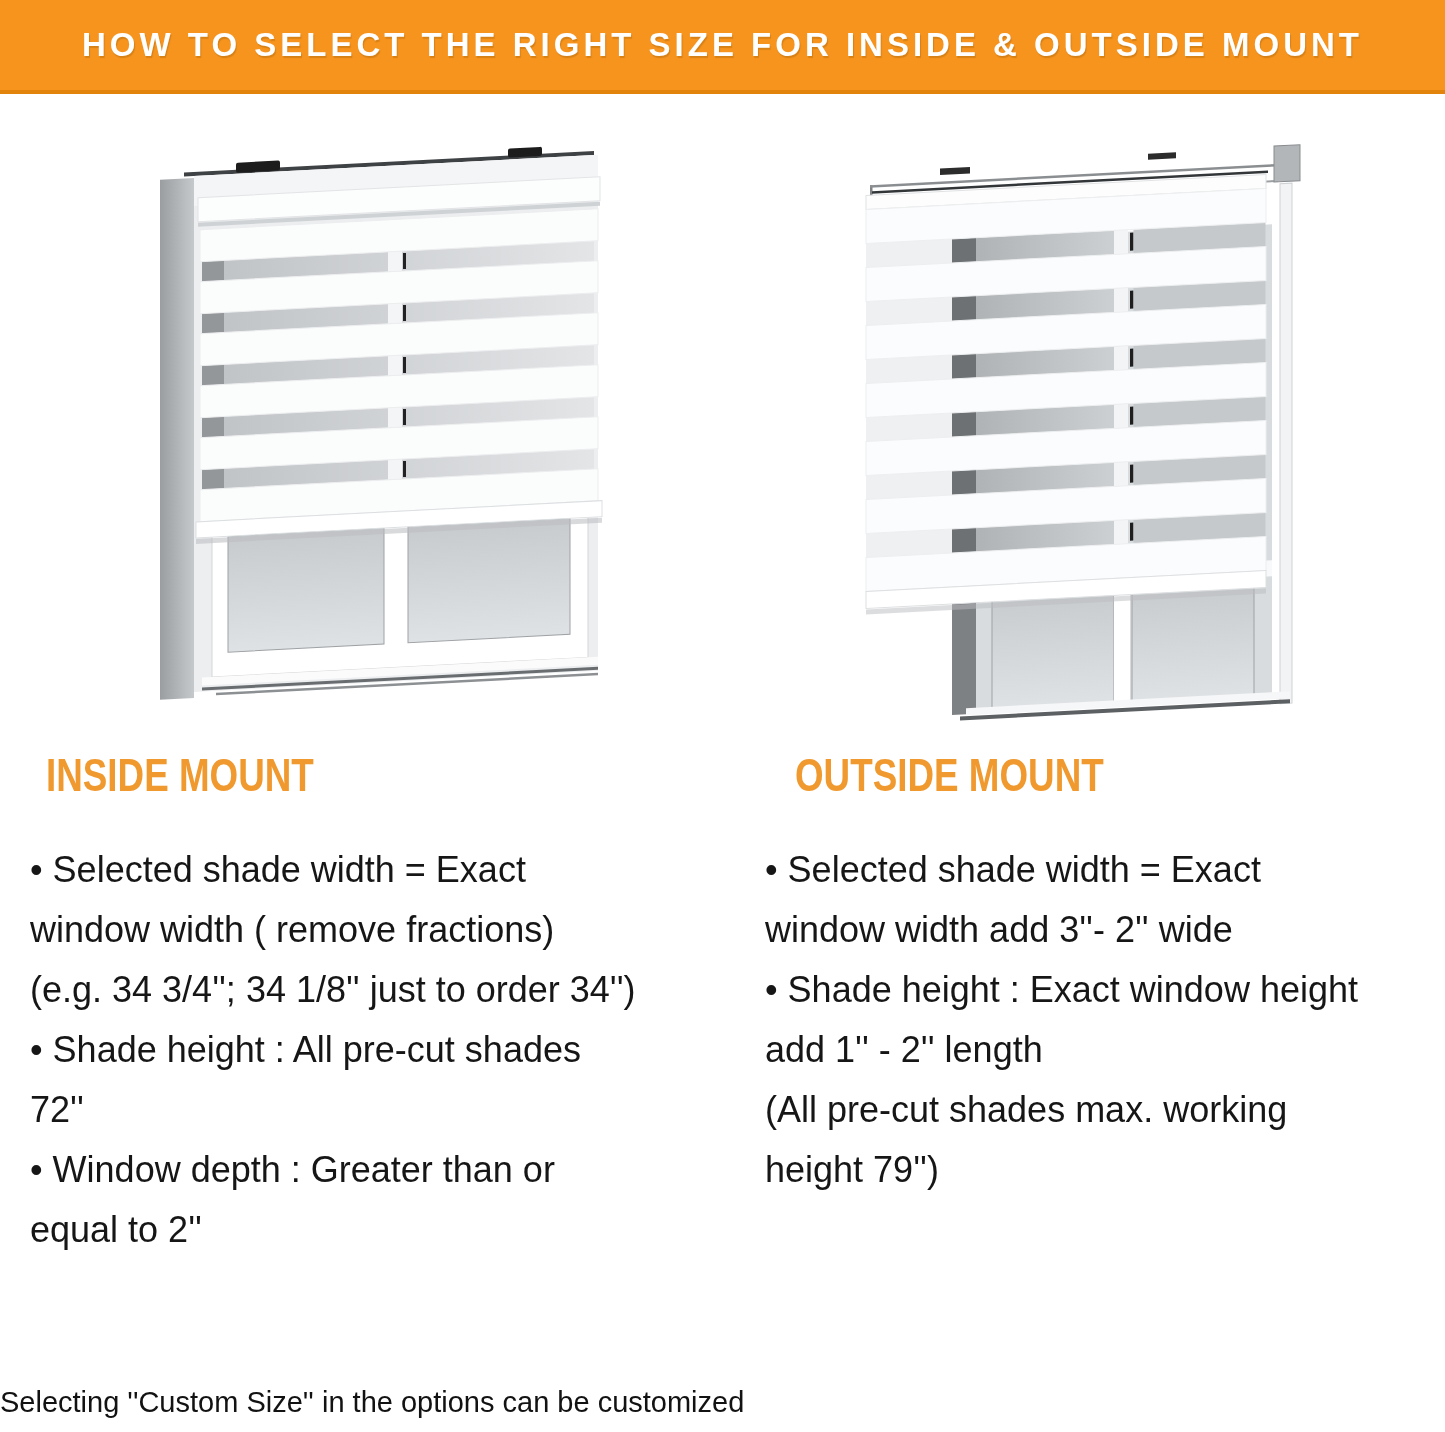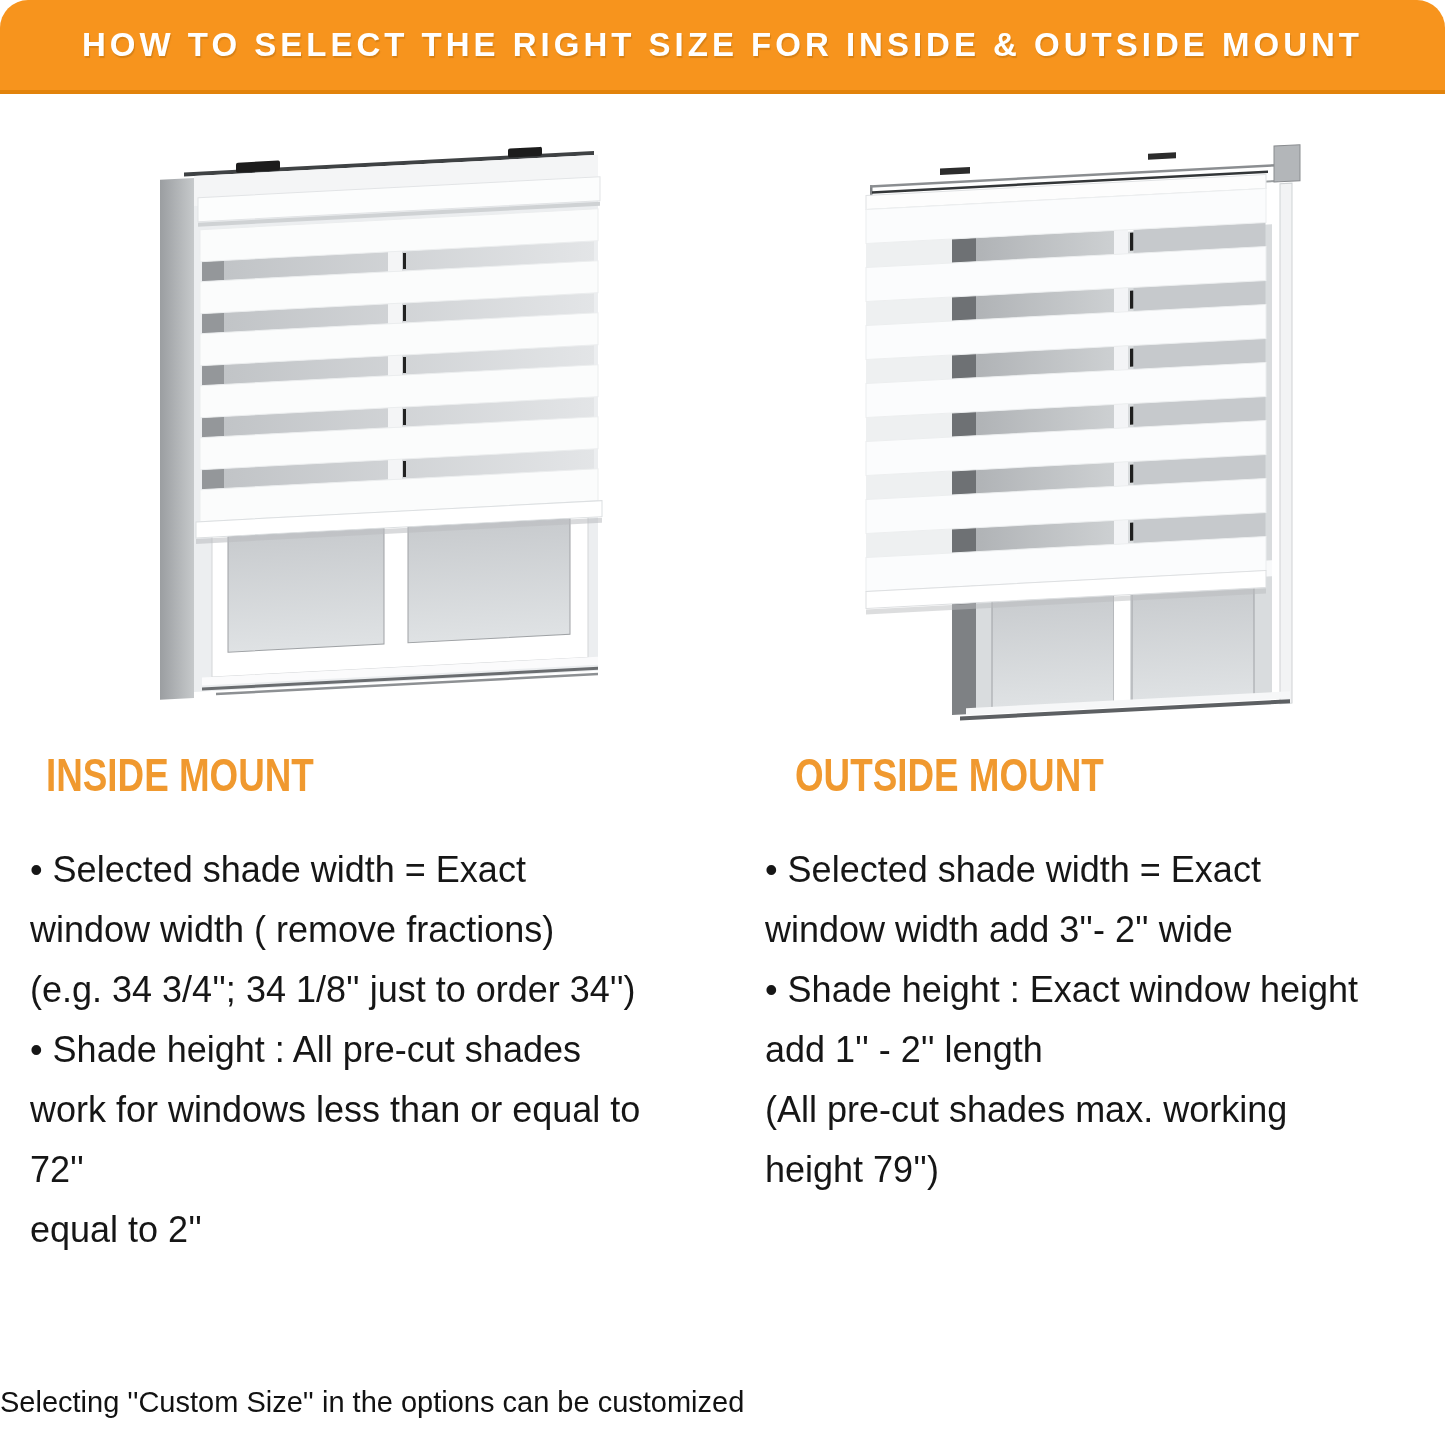--- a/index.html
+++ b/index.html
@@ -2,21 +2,20 @@
 <html><head>
 <meta charset="utf-8">
 <style>
   html,body{margin:0;padding:0;background:#ffffff;}
   .page{
     position:relative;
     width:1445px;height:1432px;
     background:#ffffff;
     font-family:"Liberation Sans", sans-serif;
     overflow:hidden;
-    border-radius:28px;
   }
   .banner{
     position:absolute;left:0;top:0;width:1445px;height:90px;
     background:#F7941D;
     border-bottom:4px solid #e2830b;
     display:flex;align-items:center;justify-content:center;
   }
   .banner-title{
     color:#ffffff;
     font-weight:bold;
@@ -264,22 +263,22 @@
   </div>
   <div class="mount-heading heading-outside">
     <span class="squeeze">OUTSIDE MOUNT</span>
   </div>
 
   <div class="col col-inside">
     <div class="line">•  Selected shade width = Exact</div>
     <div class="line">window width ( remove fractions)</div>
     <div class="line">(e.g. 34 3/4''; 34 1/8'' just to order 34'')</div>
     <div class="line">•  Shade height : All pre-cut shades</div>
-    <div class="line">work for windows less than or equal to</div>
     <div class="line">72''</div>
+    <div class="line">•  Window depth : Greater than or</div>
     <div class="line">equal to 2''</div>
   </div>
 
   <div class="col col-outside">
     <div class="line">•  Selected shade width = Exact</div>
     <div class="line">window width add 3''- 2'' wide</div>
     <div class="line">•  Shade height : Exact window height</div>
     <div class="line">add 1'' - 2'' length</div>
     <div class="line">(All pre-cut shades max. working</div>
     <div class="line">height 79'')</div>

